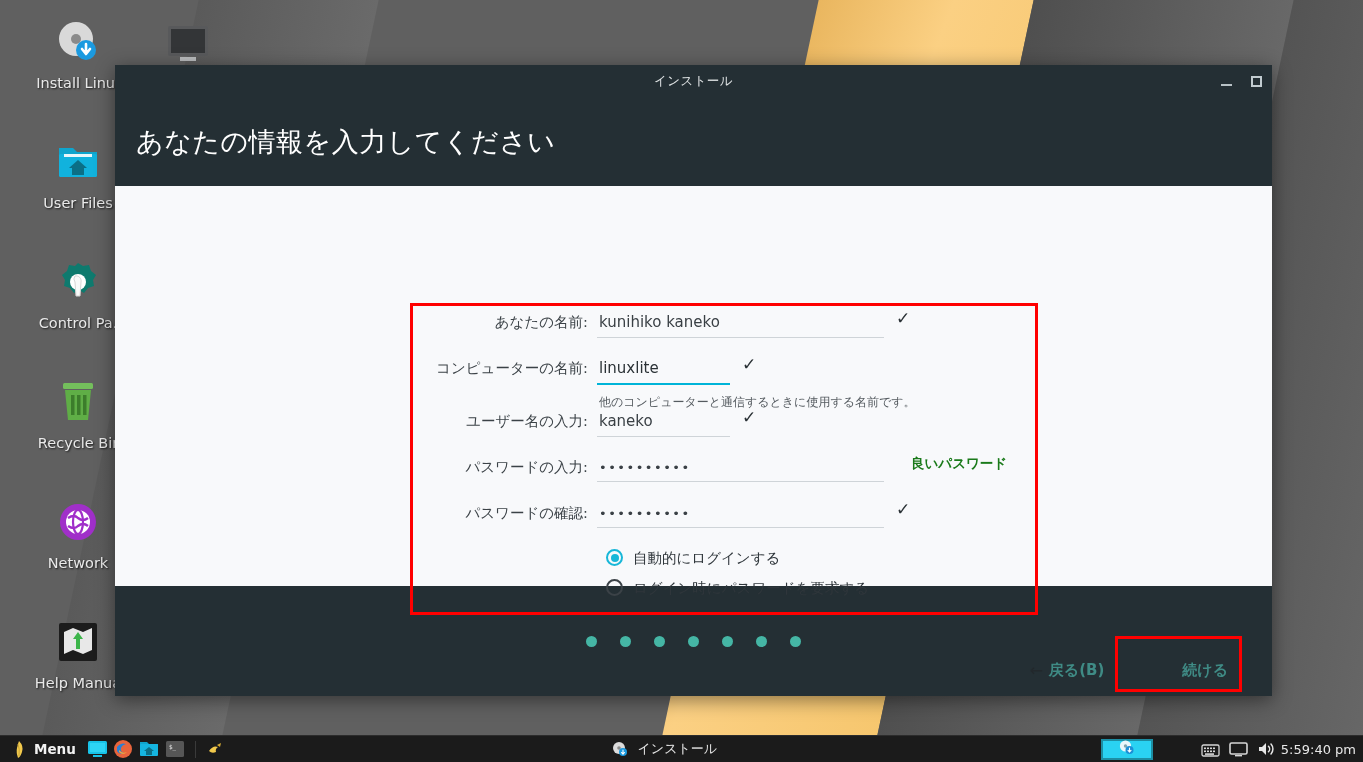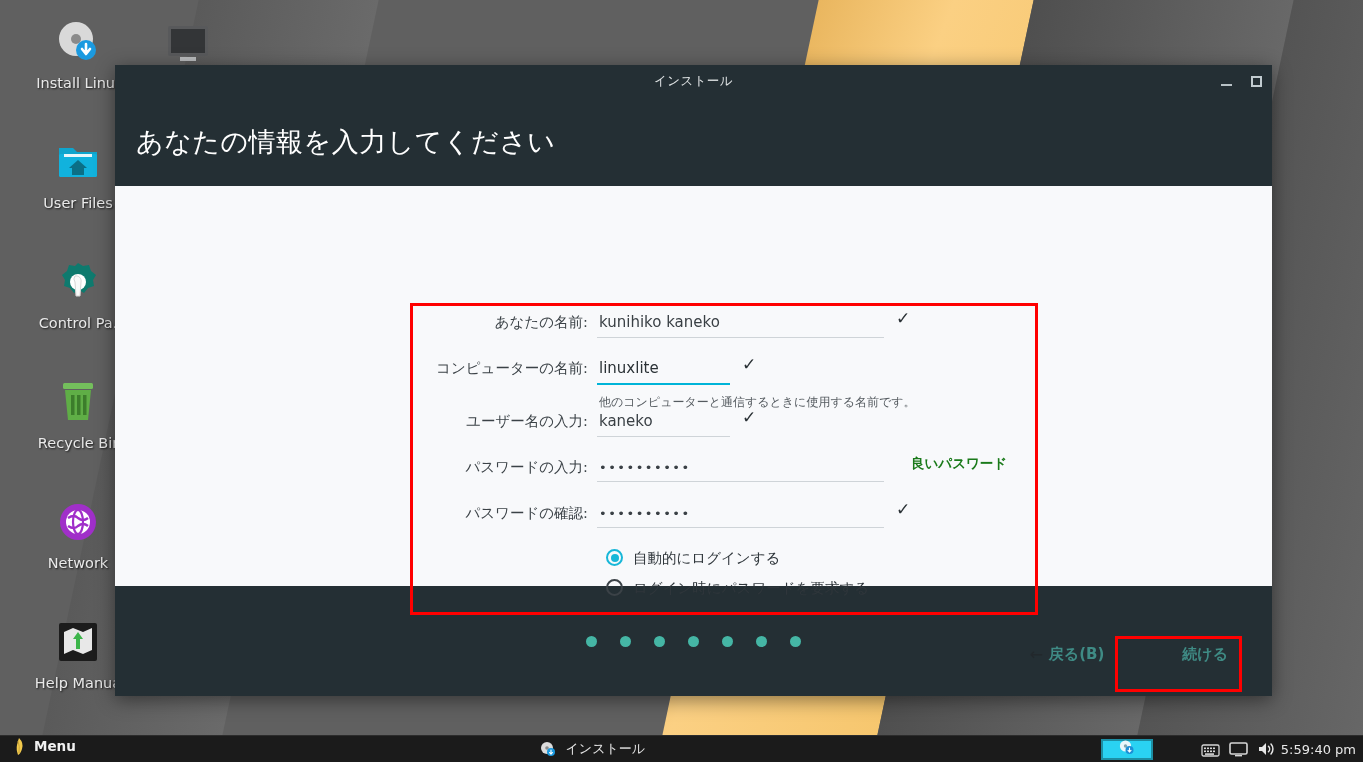--- a/index.html
+++ b/index.html
@@ -159,42 +159,42 @@
   .rlabel { font-size: 14.5px; color: #2f363b; }
 
   
   #footer-buttons {
     position: absolute; right: 30px; top: 457px;
     display: flex; align-items: center; gap: 64px;
   }
   .navbtn {
     font-size: 15px; color: #3f8b85;
     display: flex; align-items: center; gap: 6px;
-    cursor: pointer; font-weight: bold;
+    cursor: pointer; font-weight: bold; margin-top: 16px;
   }
   .navbtn .arrow { color: #22282c; font-size: 16px; font-weight: normal; }
   #btn-continue { padding: 2px 14px; justify-content: flex-end; }
 
   
   #slideshow {
     height: 110px; background: #242f34;
     display: flex; align-items: center; justify-content: center;
   }
   #dots { display: flex; gap: 23px; }
   .dot { width: 11px; height: 11px; border-radius: 50%; background: #45b6a5; }
 
   
   #taskbar {
     position: absolute; left: 0; bottom: 0;
     width: 1363px; height: 27px;
     background: #1b1b1b;
     display: flex; align-items: center;
     border-top: 1px solid #2c2c2c;
   }
-  #taskbar-left { display: flex; align-items: center; height: 27px; padding-left: 6px; gap: 5px; flex-direction: column; }
+  #taskbar-left { display: flex; align-items: center; height: 27px; padding-left: 6px; gap: 5px; }
   #menu-button { display: flex; align-items: center; gap: 5px; padding: 0 6px 0 2px; cursor: pointer; height: 25px; }
   #menu-label { color: #f1f1f1; font-size: 13.5px; font-weight: bold; }
   .launcher { width: 21px; height: 21px; display:flex; align-items:center; justify-content:center; cursor:pointer; }
   .tsep { width: 1px; height: 17px; background: #3a3a3a; margin: 0 4px; }
   #taskbar-center { flex: 1; display: flex; align-items: center; justify-content: center; gap: 7px; }
   #active-task-label { color: #e4e4e4; font-size: 13px; }
   #taskbar-right { display: flex; align-items: center; gap: 0px; padding-right: 7px; height: 27px; }
   #tasklist-btn {
     width: 52px; height: 21px; background: #2ad2f2;
     border: 2px solid #1d8ea3;

